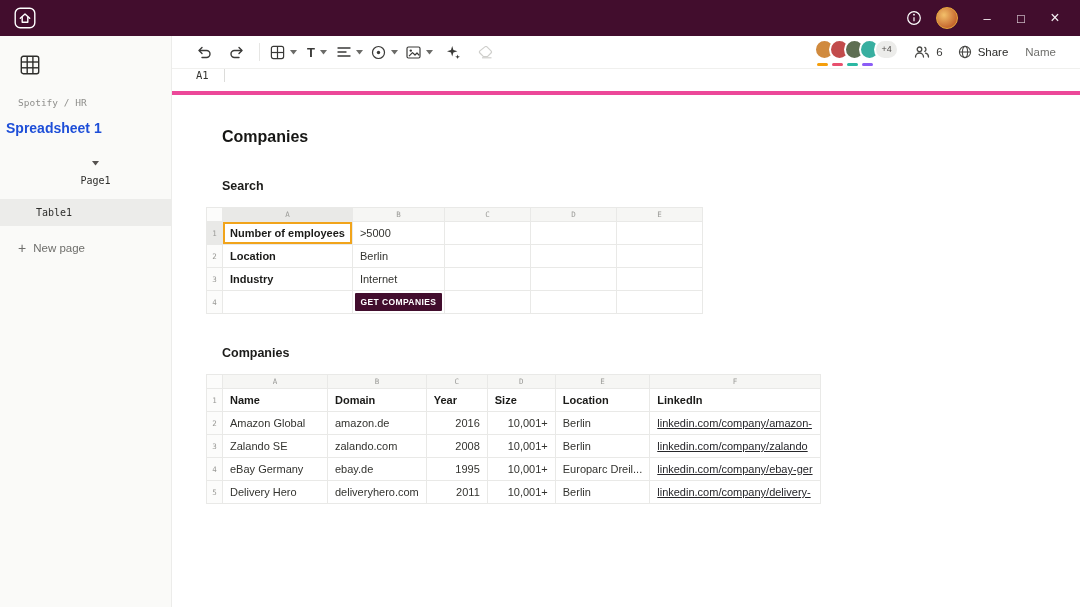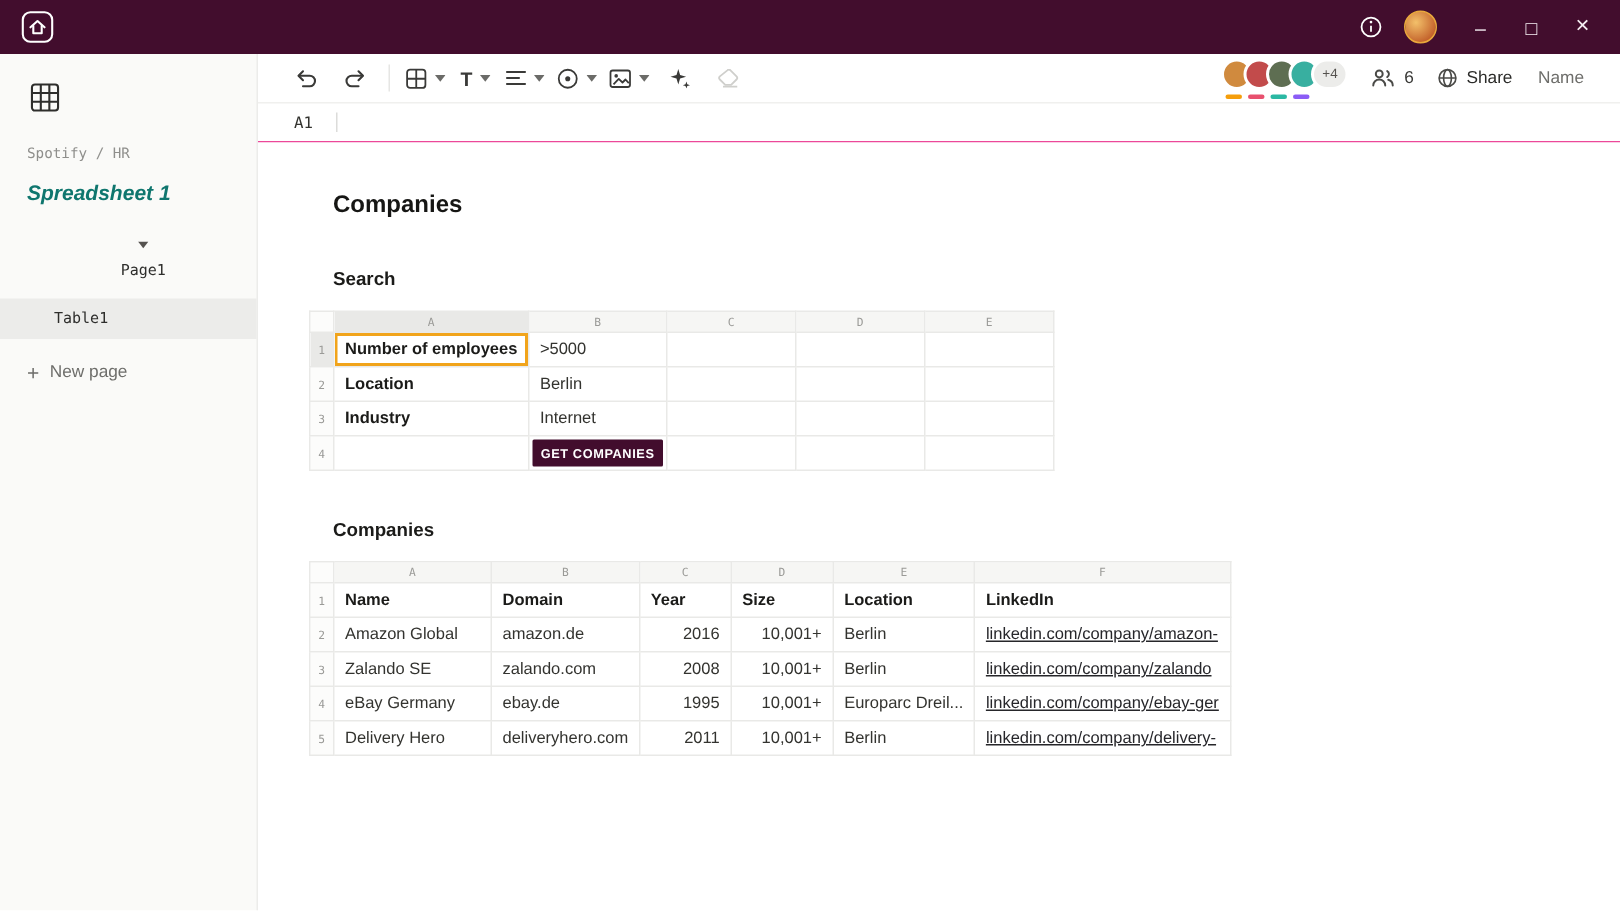--- a/index.html
+++ b/index.html
@@ -16,21 +16,21 @@
   .tb-avatar { width:22px; height:22px; border-radius:50%; margin:0 12px 0 8px;
                background: radial-gradient(circle at 35% 35%, #F3C06A, #C3622B 75%);
                border:1.5px solid #E8A83C; }
   .win-btn { width:34px; height:26px; color:#F5EFF3; font-size:13px; display:flex; align-items:center; justify-content:center; }
   .win-close { font-size:16px; }
 
   
   .sidebar { position:absolute; top:36px; left:0; width:172px; bottom:0; background:#FAFAF8; border-right:1px solid #ECECEA; }
   .sb-icon { margin:19px 0 0 20px; width:20px; height:20px; }
   .sb-breadcrumb { margin:22px 0 12px 18px; font-family:"DejaVu Sans Mono", monospace; font-size:9.5px; color:#8F8F8C; }
-  .sb-title { margin:9px 0 0 18px; font-size:14px; font-weight:700; color:#0f766e;font-style:italic; }
+  .sb-title { margin:9px 0 0 6px; font-size:14px; font-weight:700; color:#1d4ed8; }
   .sb-page { margin:25px 0 0 20px; display:flex; align-items:center; gap:9px;
              font-family:"DejaVu Sans Mono", monospace; font-size:10px; color:#2E2E2C; cursor:pointer;flex-direction:column; }
   .sb-table { margin-top:13px; height:27px; background:#ECECEA; display:flex; align-items:center; padding-left:36px;
               font-family:"DejaVu Sans Mono", monospace; font-size:10px; color:#2E2E2C; cursor:pointer; }
   .sb-newpage { margin:15px 0 0 18px; display:flex; align-items:center; gap:7px; font-size:11.5px; color:#6E6E6B; }
   .sb-newpage .plus { font-size:14px; line-height:1; }
 
   
   .main { position:absolute; top:36px; left:172px; right:0; bottom:0; display:flex; flex-direction:column; background:#fff; }
 
@@ -45,21 +45,21 @@
   .mini-avatar:first-child { margin-left:0; }
   .overflow-chip { height:21px; min-width:25px; padding:0 4px; margin-left:-6px; border-radius:11px;
                    background:#ECECEA; border:2px solid #fff; font-size:9px; color:#55524F;
                    display:flex; align-items:center; justify-content:center; }
   .presence-bars { display:flex; gap:4px; margin-top:3px; margin-left:3px; }
   .pbar { width:11px; height:3px; border-radius:2px; }
   .collab { display:flex; align-items:center; gap:6px; font-size:11.5px; color:#3A3A38; }
   .share-btn { display:flex; align-items:center; gap:6px; font-size:11.5px; color:#2B2B29; }
   .live { font-size:11.5px; color:#6E6E6B; margin:0 8px 0 2px; }
 
-  .formulabar { height:26px; display:flex; align-items:center; padding-left:24px; border-bottom:1px solid #ec4899;
+  .formulabar { height:26px; display:flex; align-items:flex-start; padding-left:24px; border-bottom:4px solid #ec4899;
                 font-family:"DejaVu Sans Mono", monospace; font-size:10.5px; color:#33332F; }
   .fb-div { width:1px; height:13px; background:#DCDCDA; margin-left:15px; }
 
   
   .canvas { flex:1; position:relative; background:#fff; overflow:hidden; }
   .page-title { position:absolute; left:50px; top:33px; font-size:16px; font-weight:700; color:#161614; }
   .tbl-title { position:absolute; font-size:12.5px; font-weight:700; color:#1B1B19; }
   .search-title { left:50px; top:84px; }
   .companies-title { left:50px; top:251px; }
 

